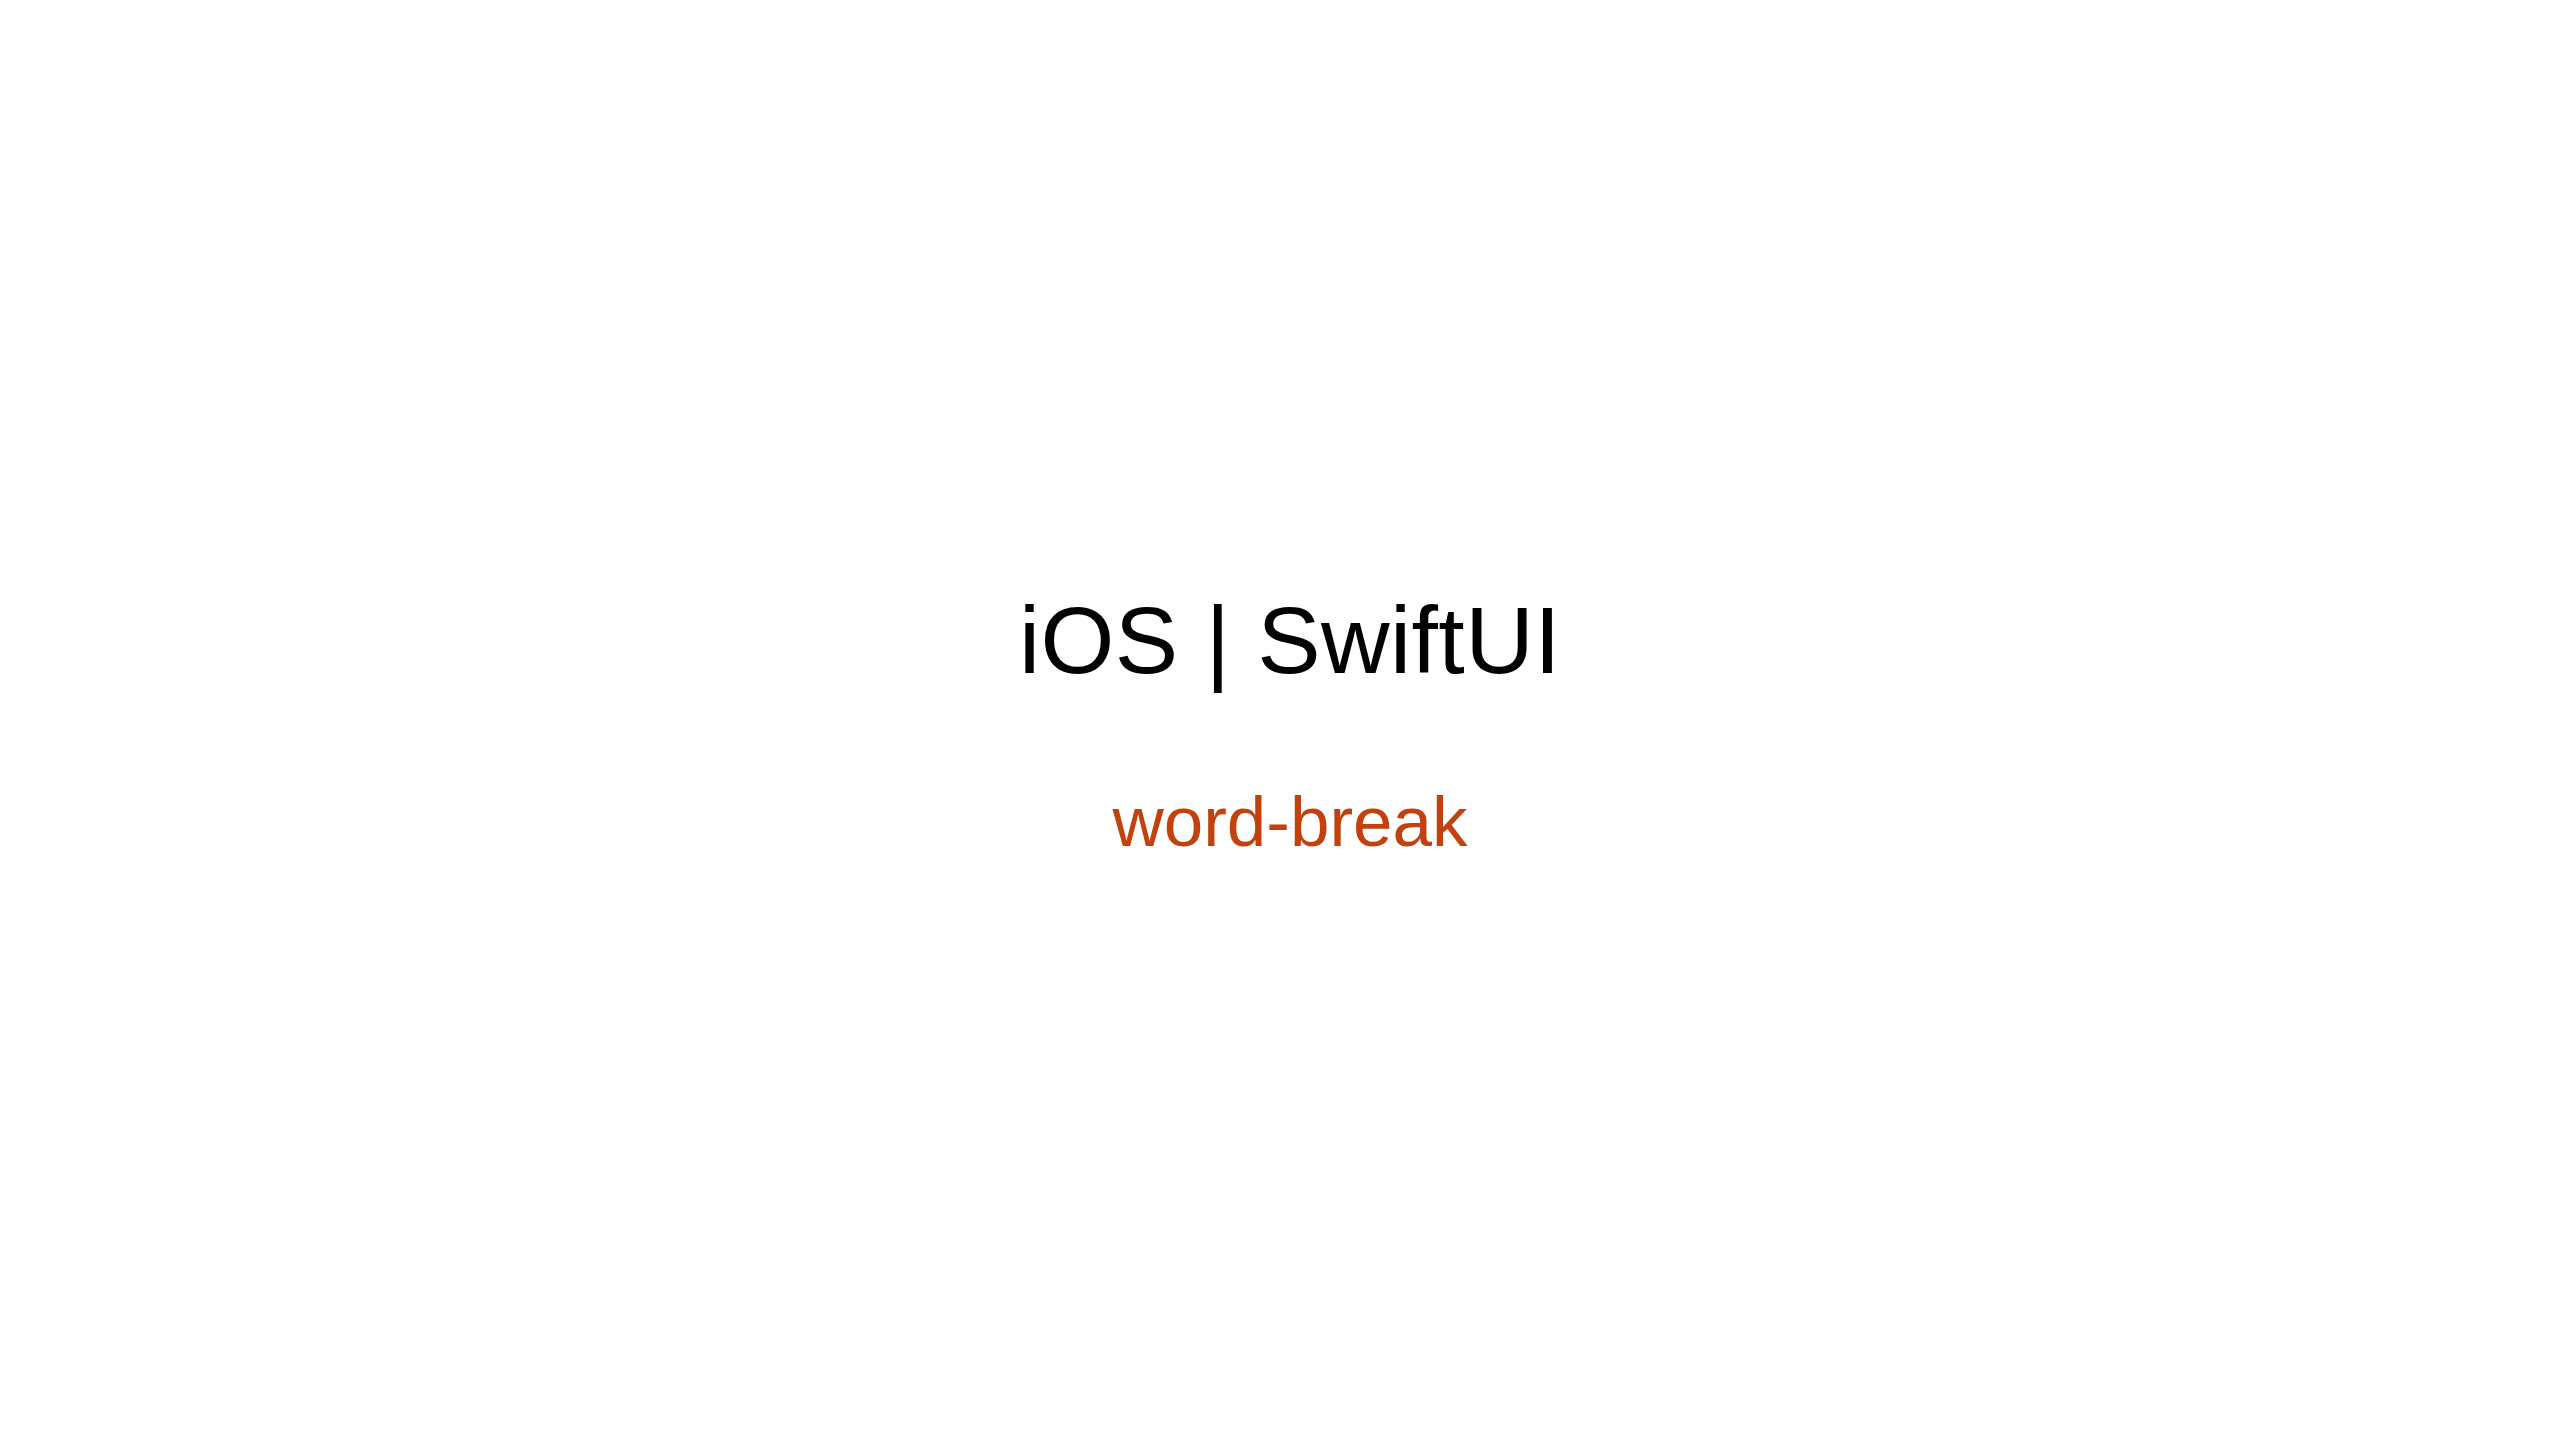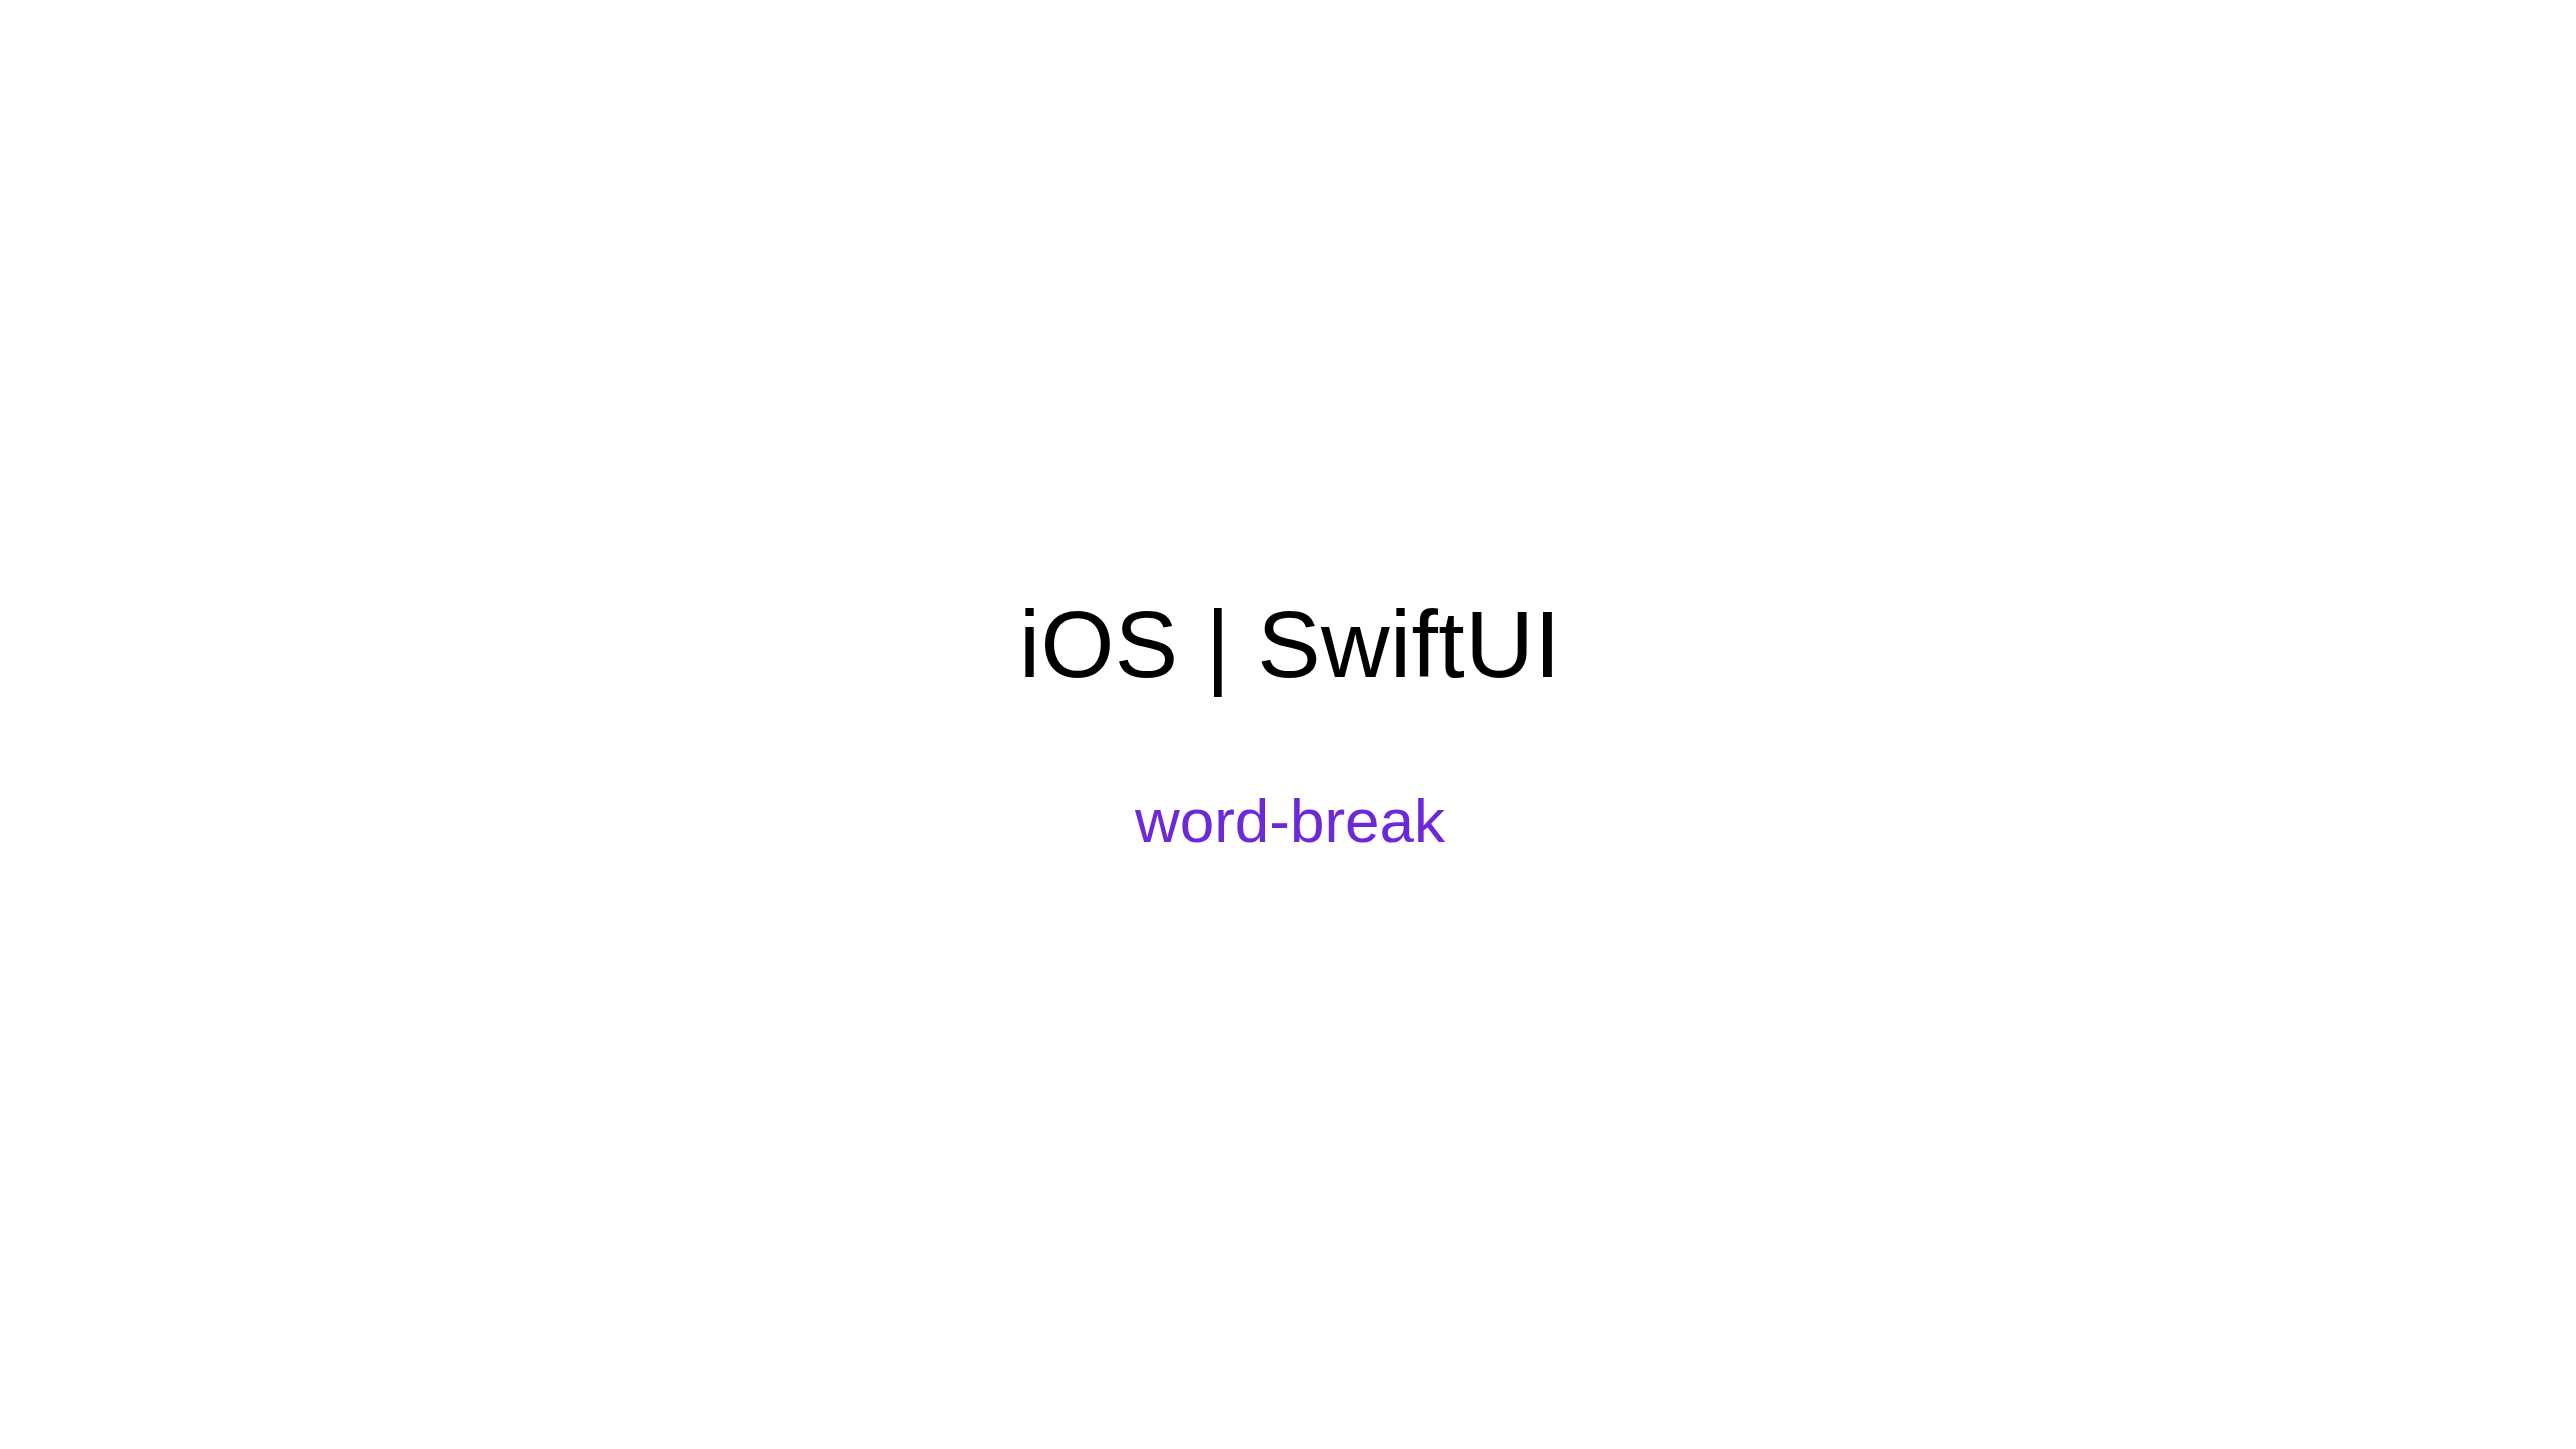--- a/index.html
+++ b/index.html
@@ -62,25 +62,25 @@
     color: #000000;
     white-space: nowrap;
     word-break: keep-all;
     margin: 0;
     padding: 0;
   }
 
   .caption {
     display: block;
     font-family: "Liberation Sans", "DejaVu Sans", sans-serif;
-    font-size: 62px;
+    font-size: 71px;
     font-weight: 400;
     line-height: 1.0;
     letter-spacing: 0px;
-    color: #6d28d9;
+    color: #c2410c;
     white-space: nowrap;
     margin: 48px 0 0 0;
     padding: 0;
   }
 </style>
 </head>
 <body>
 
 <div class="slide">
 

